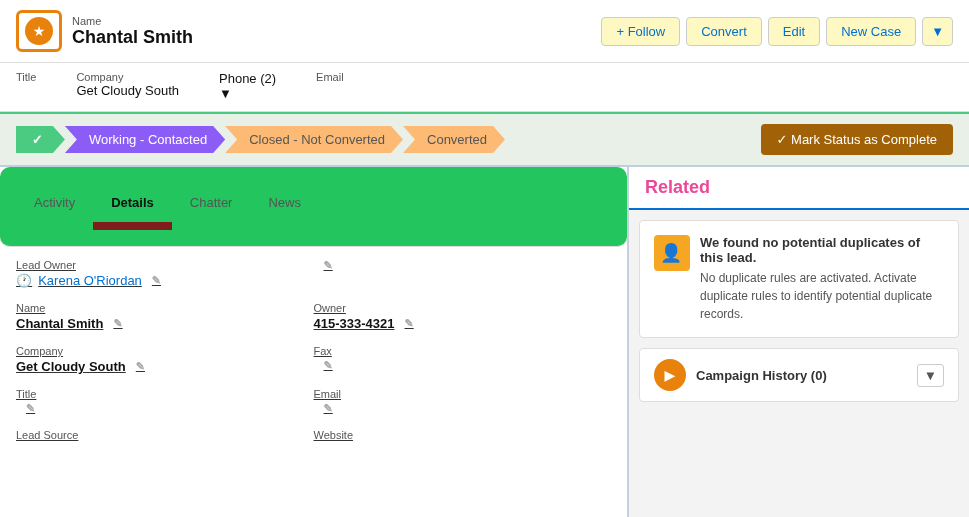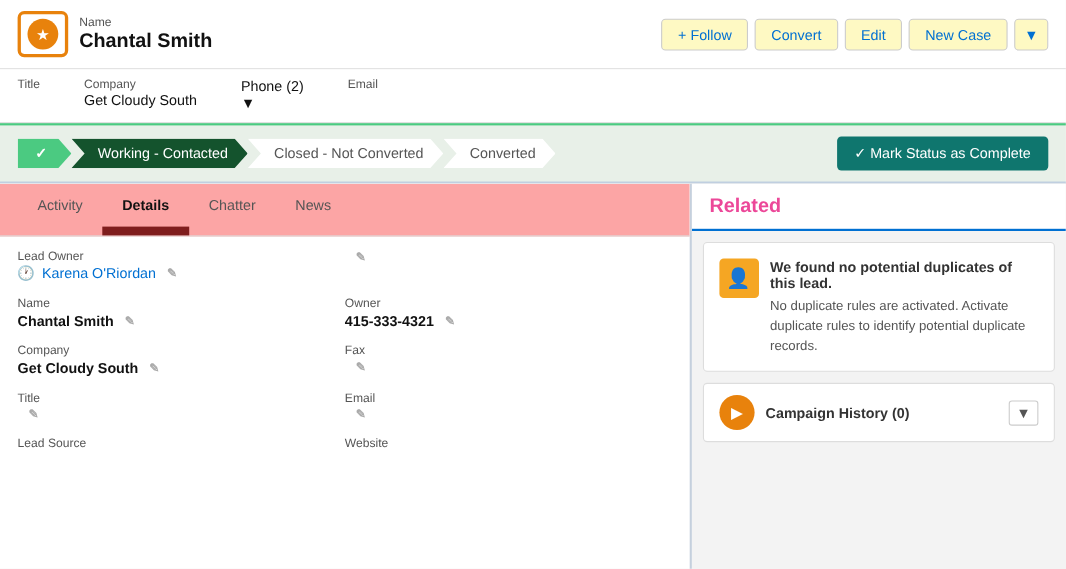--- a/index.html
+++ b/index.html
@@ -26,39 +26,39 @@
     .info-bar { background: #fff; padding: 8px 16px 10px; border-bottom: 1px solid #ddd; display: flex; gap: 40px; }
     .info-field label { font-size: 11px; color: #555; display: block; }
     .info-field span { font-size: 13px; color: #111; display: flex; align-items: center; gap: 4px; }
 
     
     .status-bar { background: #e8f0e8; border-top: 2px solid #4bca81; border-bottom: 2px solid #c0cfe0; padding: 10px 16px; display: flex; align-items: center; gap: 0; }
     .status-steps { display: flex; align-items: center; flex: 1; gap: 0; }
     .step { display: flex; align-items: center; padding: 6px 18px 6px 24px; font-size: 13px; position: relative; cursor: pointer; }
     .step-completed { background: #4bca81; color: #fff; clip-path: polygon(0 0, calc(100% - 12px) 0, 100% 50%, calc(100% - 12px) 100%, 0 100%, 12px 50%); }
     .step-completed:first-child { clip-path: polygon(0 0, calc(100% - 12px) 0, 100% 50%, calc(100% - 12px) 100%, 0 100%); padding-left: 16px; }
-    .step-active { background: #14532d; color: #fff; clip-path: polygon(0 0, calc(100% - 12px) 0, 100% 50%, calc(100% - 12px) 100%, 0 100%, 12px 50%); }
-    .step-inactive { background: #ffffff; color: #555; clip-path: polygon(0 0, calc(100% - 12px) 0, 100% 50%, calc(100% - 12px) 100%, 0 100%, 12px 50%); }
+    .step-active { background: #8b5cf6; color: #fff; clip-path: polygon(0 0, calc(100% - 12px) 0, 100% 50%, calc(100% - 12px) 100%, 0 100%, 12px 50%); }
+    .step-inactive { background: #fdba74; color: #555; clip-path: polygon(0 0, calc(100% - 12px) 0, 100% 50%, calc(100% - 12px) 100%, 0 100%, 12px 50%); }
     .step-check { margin-right: 4px; font-weight: bold; }
-    .mark-complete-btn { background: #0f766e; color: #fff; border: none; border-radius: 4px; padding: 8px 16px; font-size: 13px; cursor: pointer; display: flex; align-items: center; gap: 6px; white-space: nowrap; }
+    .mark-complete-btn { background: #a16207; color: #fff; border: none; border-radius: 4px; padding: 8px 16px; font-size: 13px; cursor: pointer; display: flex; align-items: center; gap: 6px; white-space: nowrap; }
 
     
     .main-content { display: flex; height: calc(517px - 165px); background: #f3f3f3; }
 
     
     .left-panel { flex: 1; background: #fff; border-right: 2px solid #c5d0dd; overflow: hidden; }
 
     
-    .tabs { display: flex; border-bottom: 1px solid #ddd; padding: 0 16px; background: #fca5a5; }
+    .tabs { display: flex; border-bottom: 1px solid #ddd; padding: 16px 16px; background: #22c55e; border-radius: 10px; }
     .tab { padding: 12px 18px; font-size: 13px; cursor: pointer; color: #555; border-bottom: 2px solid transparent; }
     .tab.active { font-weight: 700; color: #111; border-bottom: 8px solid #7f1d1d; }
 
     
     .details-content { padding: 12px 16px; overflow-y: auto; height: calc(100% - 44px); }
-    .detail-row { display: flex; gap: 0; margin-bottom: 14px; }
+    .detail-row { display: flex; gap: 0; margin-bottom: 14px; text-decoration: underline; }
     .detail-col { flex: 1; }
     .detail-label { font-size: 11px; color: #555; margin-bottom: 2px; }
     .detail-value { font-size: 13px; color: #111; font-weight: 600; display: flex; align-items: center; gap: 6px; }
     .detail-value a { color: #0070d2; text-decoration: none; font-weight: 400; }
     .edit-icon { color: #aaa; font-size: 11px; cursor: pointer; margin-left: 4px; }
 
     
     .right-panel { width: 340px; background: #f3f3f3; padding: 0; overflow-y: auto; }
     .related-header { padding: 10px 16px; border-bottom: 2px solid #0070d2; background: #fff; margin-bottom: 0; }
     .related-header span { font-size: 18px; font-weight: 700; color: #ec4899; }

